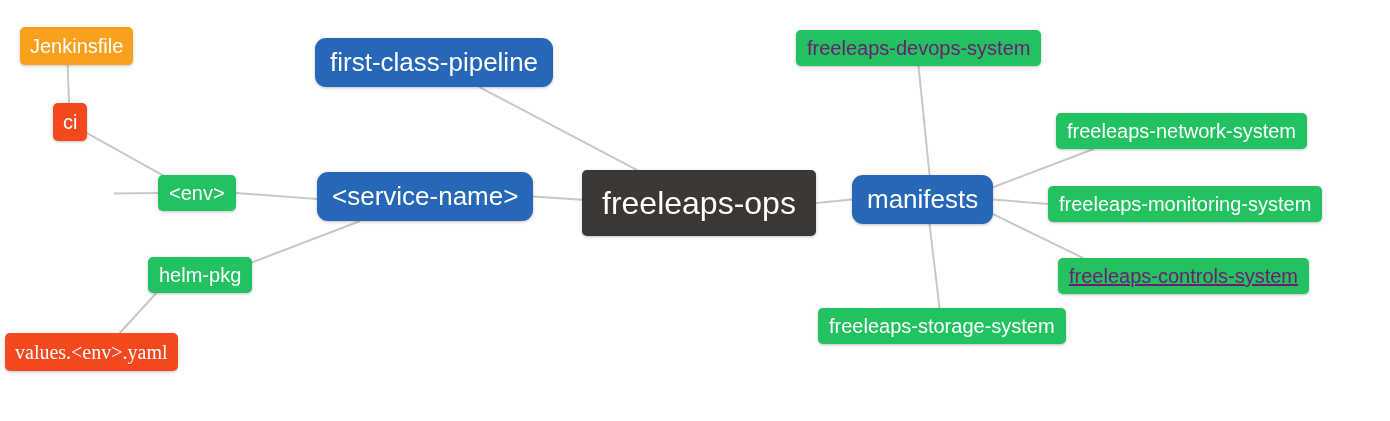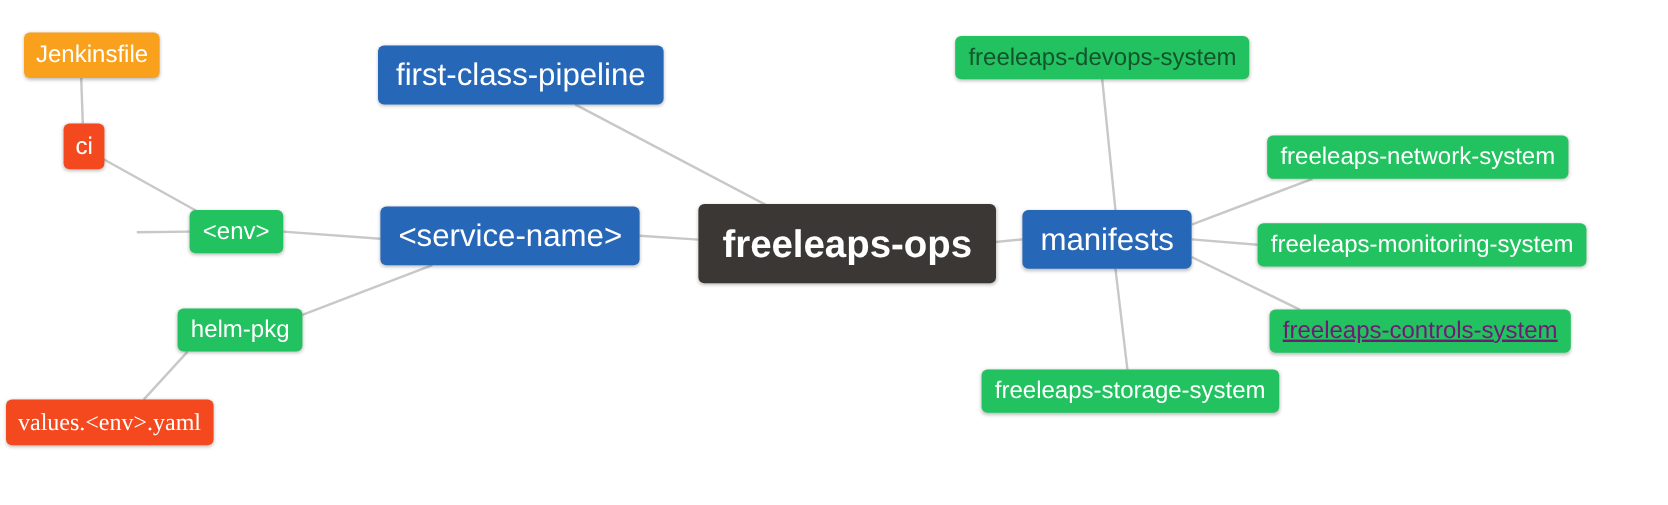--- a/index.html
+++ b/index.html
@@ -28,21 +28,21 @@
     z-index: 2;
     color: #ffffff;
     border-radius: 5px;
     white-space: nowrap;
     text-align: center;
     box-shadow: 0 1px 3px rgba(0,0,0,0.25);
     cursor: pointer;
     line-height: 1.2;
   }
   .lv-root { font-size: 32px; padding: 14px 20px; }
-  .lv-main { font-size: 26px; padding: 9px 15px; }
+  .lv-main { font-size: 26px; padding: 9px 15px; border-radius: 11px; }
   .lv-sub  { font-size: 20px; padding: 6px 11px; }
   .lv-leaf { font-size: 20px; padding: 7px 10px; }
 </style>
 </head>
 <body>
 
 <div id="mindmap-canvas">
   <svg id="edge-layer" width="1390" height="421" viewBox="0 0 1390 421">
       <line x1="67.5" y1="60" x2="69" y2="103" stroke="#C8C8C8" stroke-width="2"></line>
       <line x1="83.4" y1="131.05" x2="164.24" y2="176.08" stroke="#C8C8C8" stroke-width="2"></line>
@@ -53,27 +53,27 @@
       <line x1="479.22" y1="87" x2="640.5" y2="171.98" stroke="#C8C8C8" stroke-width="2"></line>
       <line x1="533" y1="196.5" x2="582" y2="199.7" stroke="#C8C8C8" stroke-width="2"></line>
       <line x1="816" y1="203" x2="852" y2="199.5" stroke="#C8C8C8" stroke-width="2"></line>
       <line x1="929.55" y1="175" x2="918.5" y2="66" stroke="#C8C8C8" stroke-width="2"></line>
       <line x1="993" y1="187.25" x2="1093.65" y2="149" stroke="#C8C8C8" stroke-width="2"></line>
       <line x1="993" y1="199.5" x2="1048" y2="204" stroke="#C8C8C8" stroke-width="2"></line>
       <line x1="993" y1="214.2" x2="1083.1" y2="258" stroke="#C8C8C8" stroke-width="2"></line>
       <line x1="929.55" y1="224" x2="939.52" y2="308" stroke="#C8C8C8" stroke-width="2"></line>
     </svg>
 
-<div class="node lv-root" style="left: 582px; top: 170px; background: rgb(58, 55, 53); color: rgb(255, 255, 255); font-weight: bold;">freeleaps-ops</div>
+<div class="node lv-root" style="left: 582px; top: 170px; background: rgb(58, 55, 53); color: rgb(255, 255, 255);">freeleaps-ops</div>
     <div class="node lv-main" style="left: 315px; top: 38px; background: rgb(38, 103, 184); color: rgb(255, 255, 255);">first-class-pipeline</div>
     <div class="node lv-main" style="left: 852px; top: 175px; background: rgb(38, 103, 184); color: rgb(255, 255, 255);">manifests</div>
     <div class="node lv-main" style="left: 317px; top: 172px; background: rgb(38, 103, 184); color: rgb(255, 255, 255);">&lt;service-name&gt;</div>
     <div class="node lv-sub" style="left: 158px; top: 175px; background: rgb(33, 194, 95); color: rgb(255, 255, 255);">&lt;env&gt;</div>
     <div class="node lv-sub" style="left: 148px; top: 257px; background: rgb(33, 194, 95); color: rgb(255, 255, 255);">helm-pkg</div>
     <div class="node lv-leaf" style="left: 53px; top: 103px; background: rgb(244, 72, 31); color: rgb(255, 255, 255);">ci</div>
     <div class="node lv-leaf" style="left: 5px; top: 333px; background: rgb(244, 72, 31); color: rgb(255, 255, 255); font-family: Liberation Serif, serif;">values.&lt;env&gt;.yaml</div>
     <div class="node lv-leaf" style="left: 20px; top: 27px; background: rgb(249, 160, 29); color: rgb(255, 255, 255);">Jenkinsfile</div>
-    <div class="node lv-sub" style="left: 796px; top: 30px; background: rgb(33, 194, 95); color: #14532d;">freeleaps-devops-system</div>
+    <div class="node lv-sub" style="left: 796px; top: 30px; background: rgb(33, 194, 95); color: #701a75;">freeleaps-devops-system</div>
     <div class="node lv-sub" style="left: 1056px; top: 113px; background: rgb(33, 194, 95); color: rgb(255, 255, 255);">freeleaps-network-system</div>
     <div class="node lv-sub" style="left: 1048px; top: 186px; background: rgb(33, 194, 95); color: rgb(255, 255, 255);">freeleaps-monitoring-system</div>
     <div class="node lv-sub" style="left: 1058px; top: 258px; background: rgb(33, 194, 95); color: #701a75; text-decoration: underline;">freeleaps-controls-system</div>
     <div class="node lv-sub" style="left: 818px; top: 308px; background: rgb(33, 194, 95); color: rgb(255, 255, 255);">freeleaps-storage-system</div>
   </div>
 
 </body></html>

